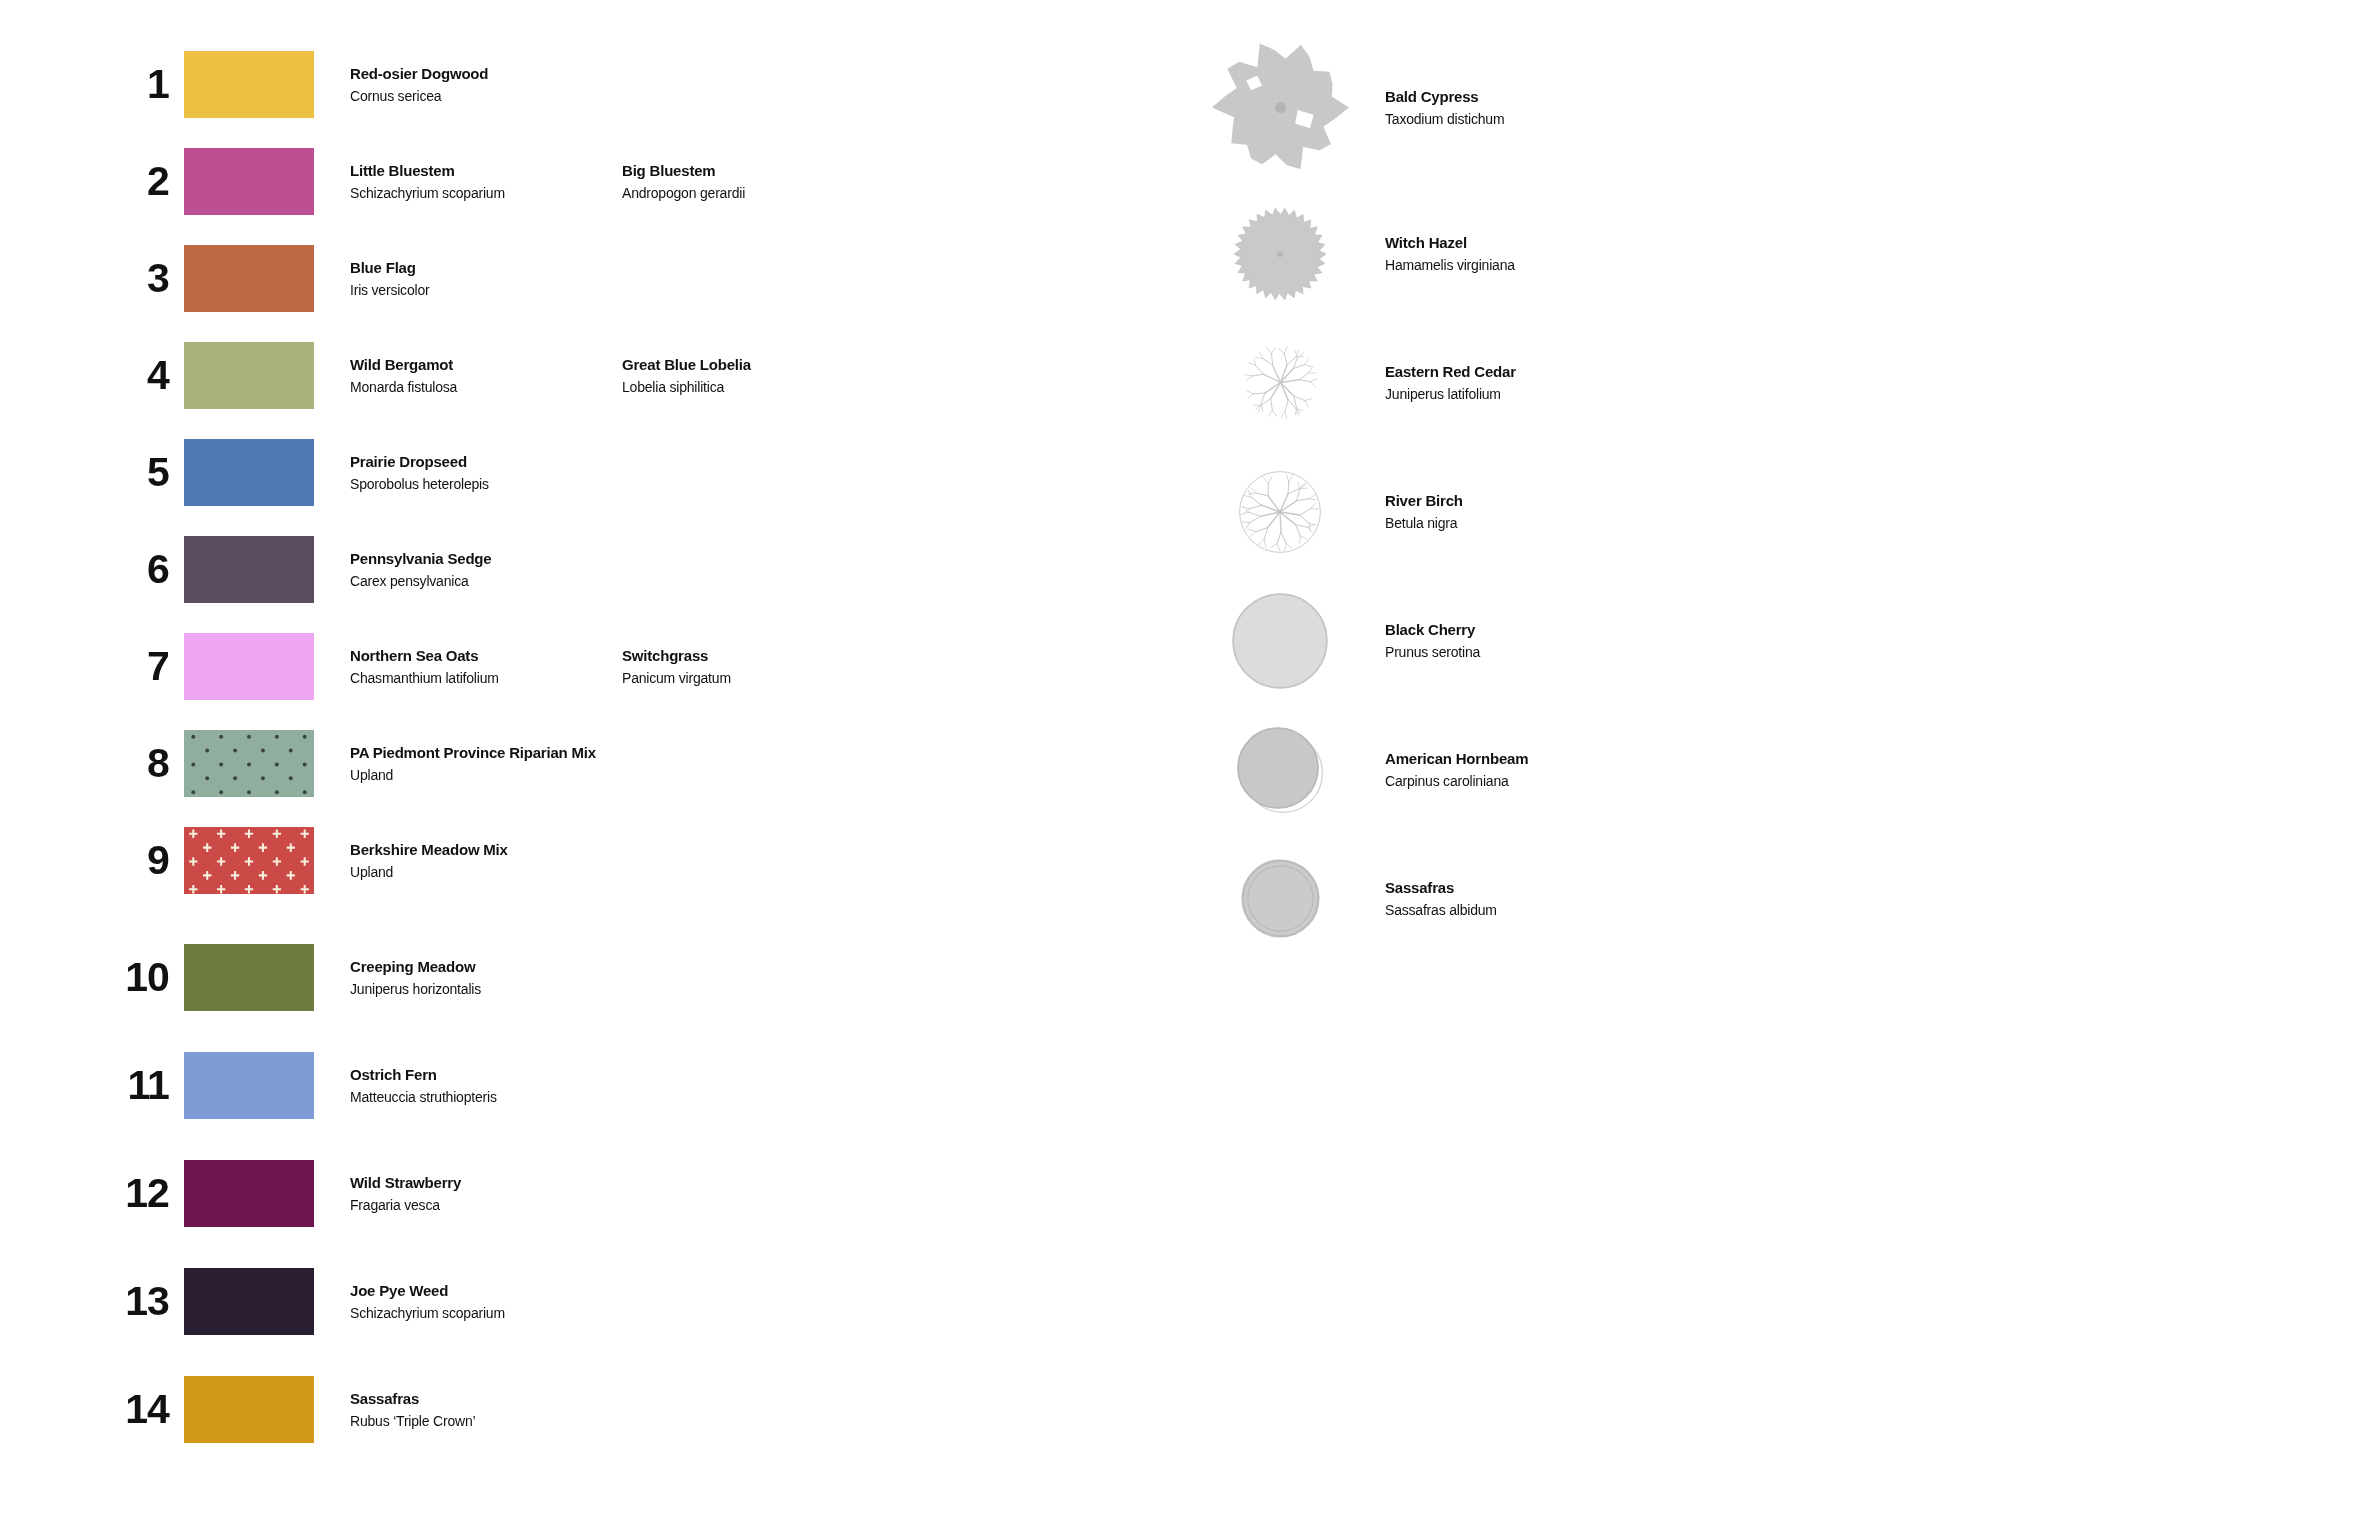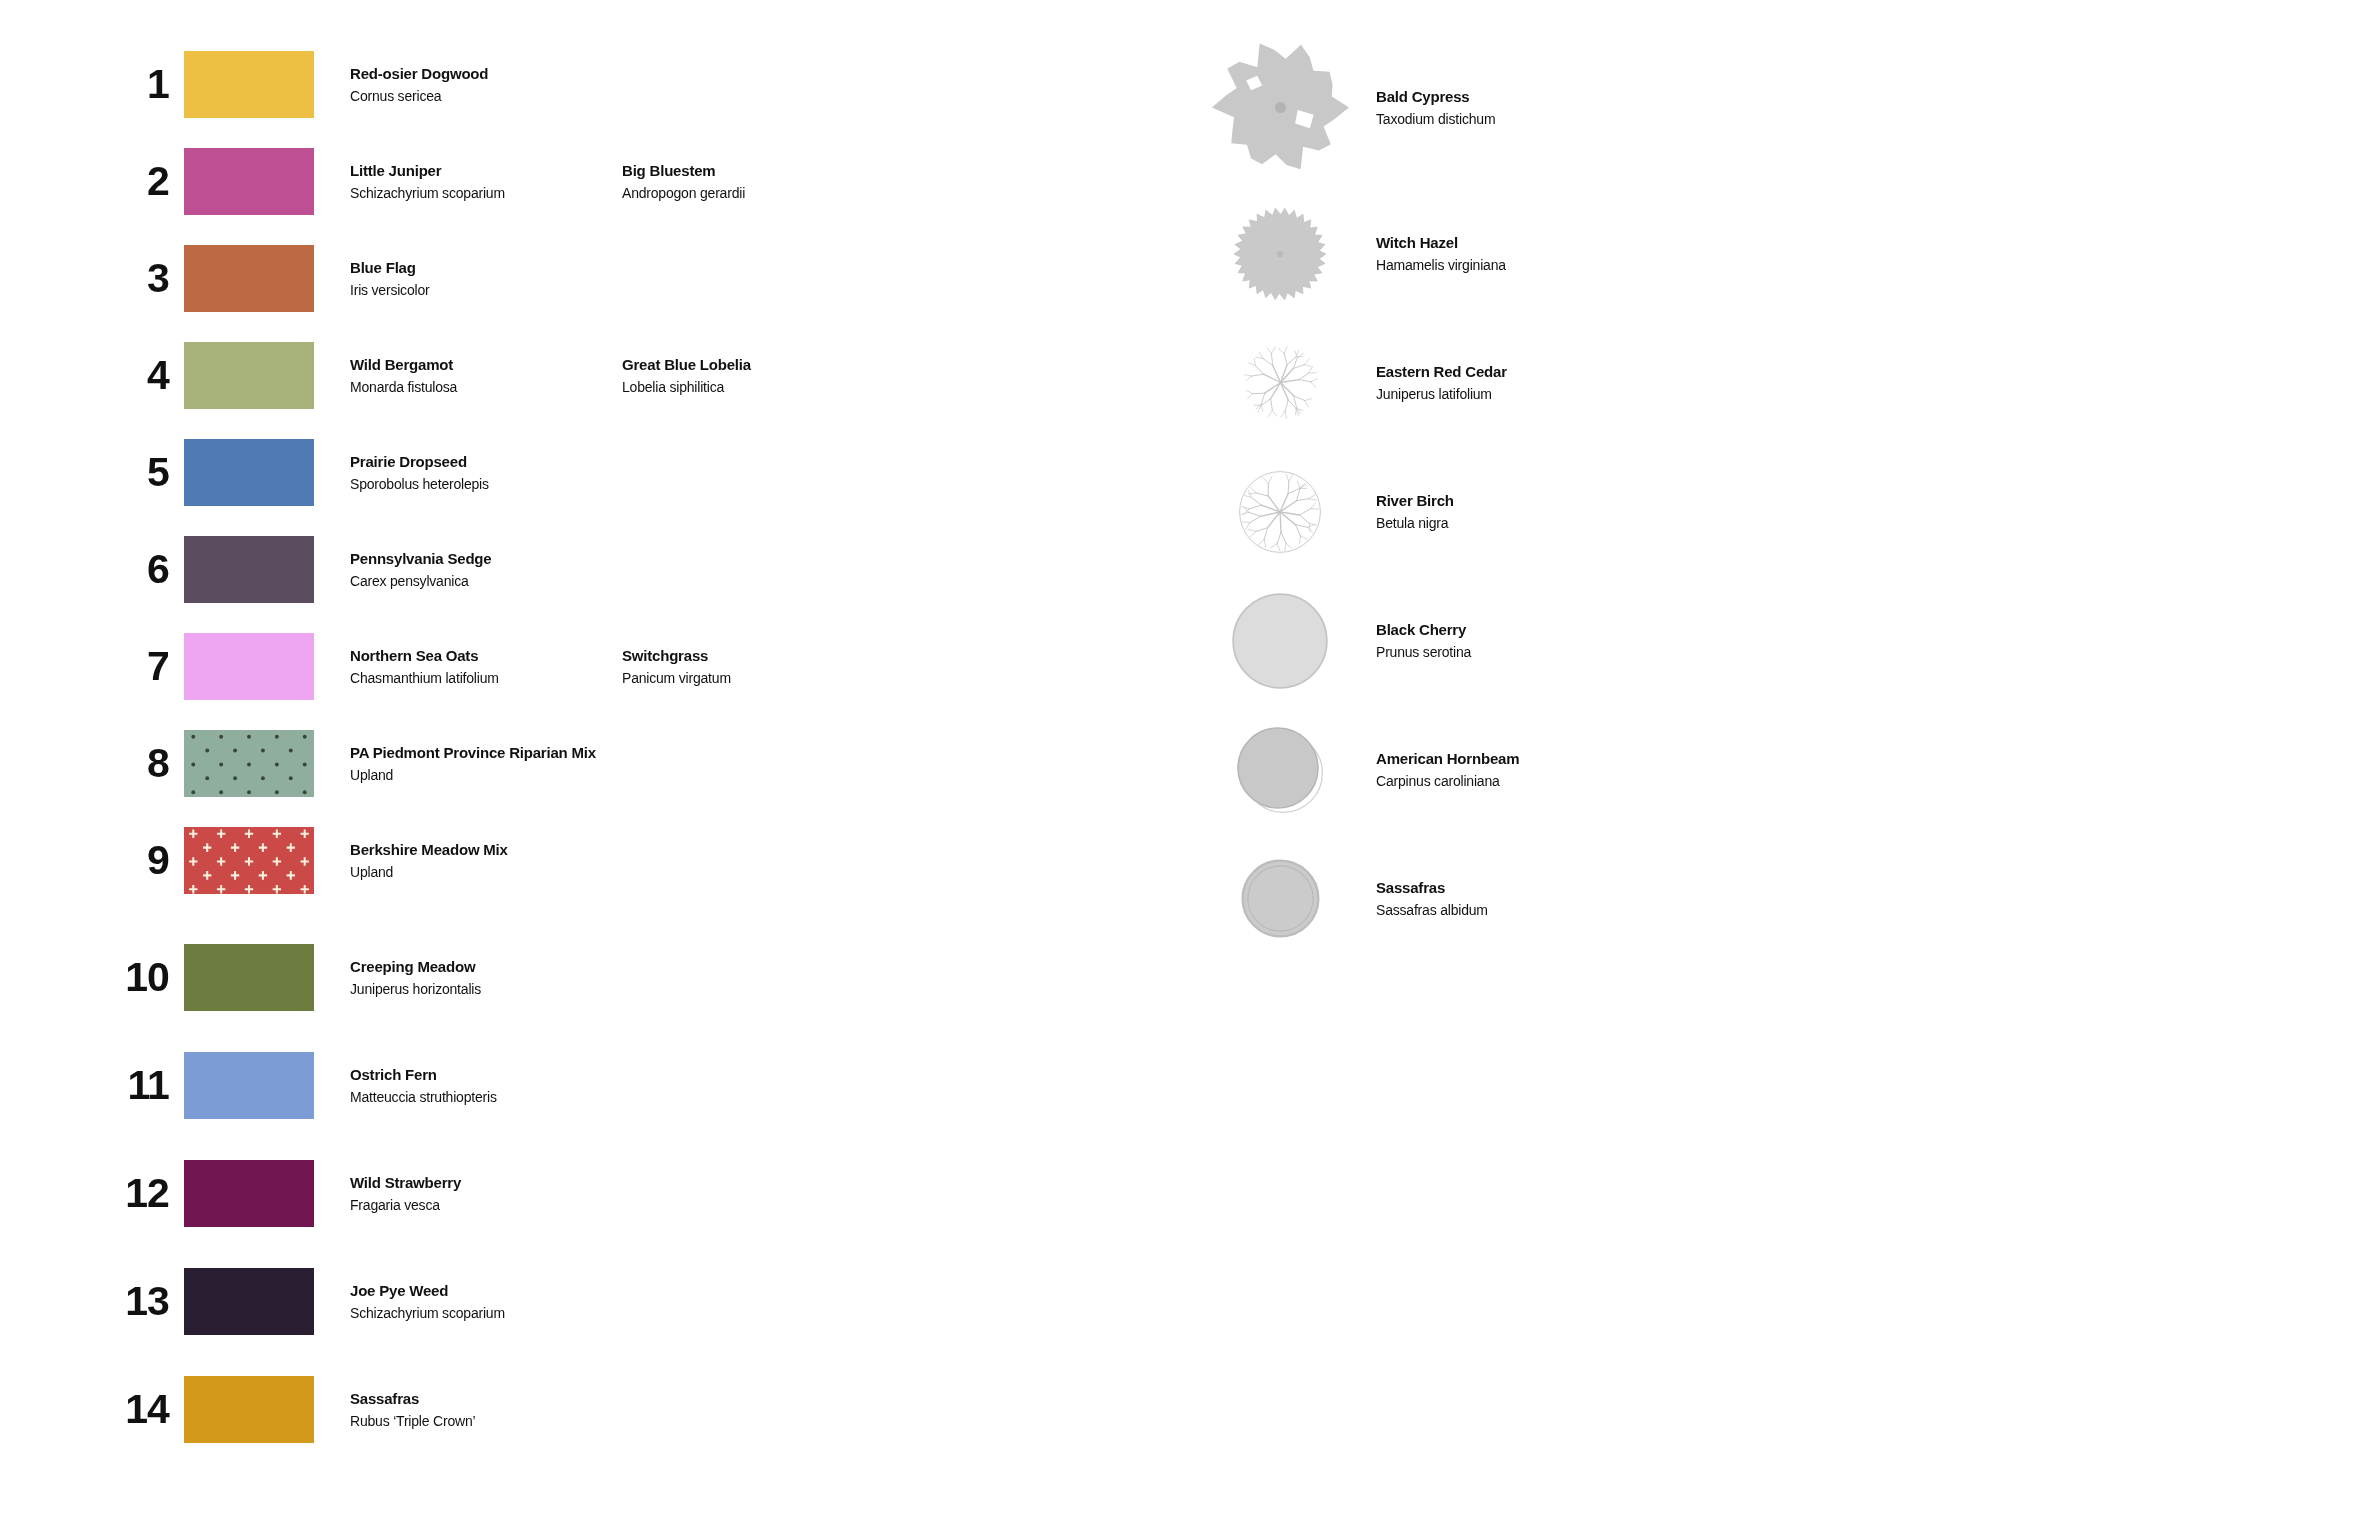--- a/index.html
+++ b/index.html
@@ -26,21 +26,21 @@
   
   .right-col{position:absolute;left:1201px;top:26px}
   .tree-row{display:flex;align-items:center;height:129px}
   .tree-row:nth-of-type(1){height:163px}
   .symbol-cell{width:158px;flex:none;display:flex;justify-content:center;align-items:center}
   .tree-symbol{display:block}
   [data-size="xl"] .tree-symbol{width:147px;height:147px}
   [data-size="lg"] .tree-symbol{width:106px;height:106px}
   [data-size="md"] .tree-symbol{width:96px;height:96px}
   [data-size="sm"] .tree-symbol{width:91px;height:91px}
-  .tree-names{margin-left:17px;display:flex;flex-direction:column;gap:5.6px}
+  .tree-names{margin-left:26px;display:flex;flex-direction:column;gap:5.6px}
 </style>
 </head>
 <body>
 
 <div class="canvas">
 
   <section class="left-col">
 
   <div class="plant-row">
         <div class="num">1</div>
@@ -58,21 +58,21 @@
           </div>
         </div>
       </div>
       <div class="plant-row">
         <div class="num">2</div>
         <div class="swatch" style="background-color: rgb(191, 79, 147);">
           <svg viewBox="0 0 140 70" preserveAspectRatio="none"></svg>
         </div>
         <div class="names">
           <div class="name-block">
-            <div class="common">Little Juniper</div>
+            <div class="common">Little Bluestem</div>
             <div class="sci">Schizachyrium scoparium</div>
           </div>
           <div class="name-block">
             <div class="common">Big Bluestem</div>
             <div class="sci">Andropogon gerardii</div>
           </div>
         </div>
       </div>
       <div class="plant-row">
         <div class="num">3</div>

